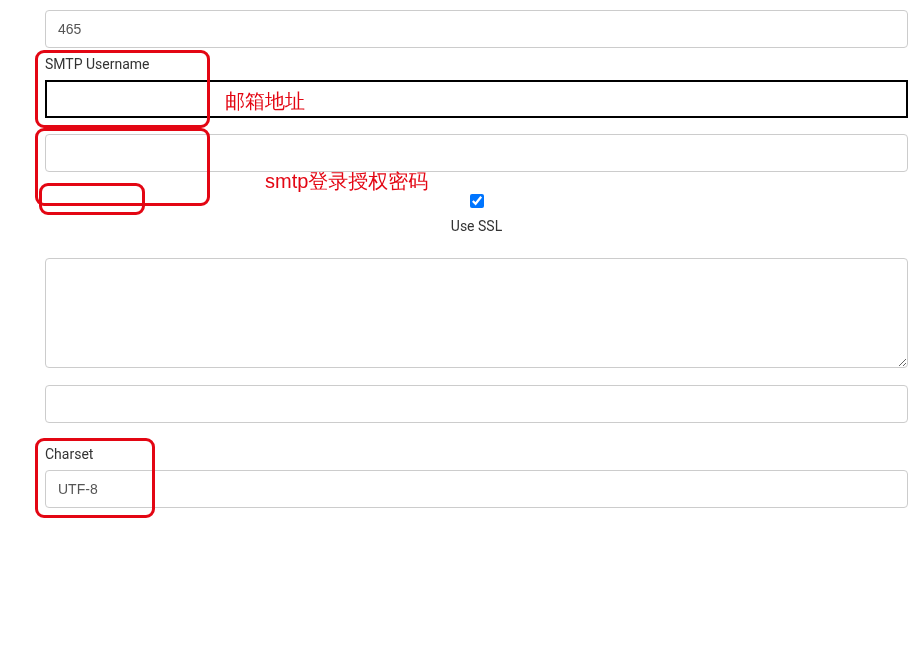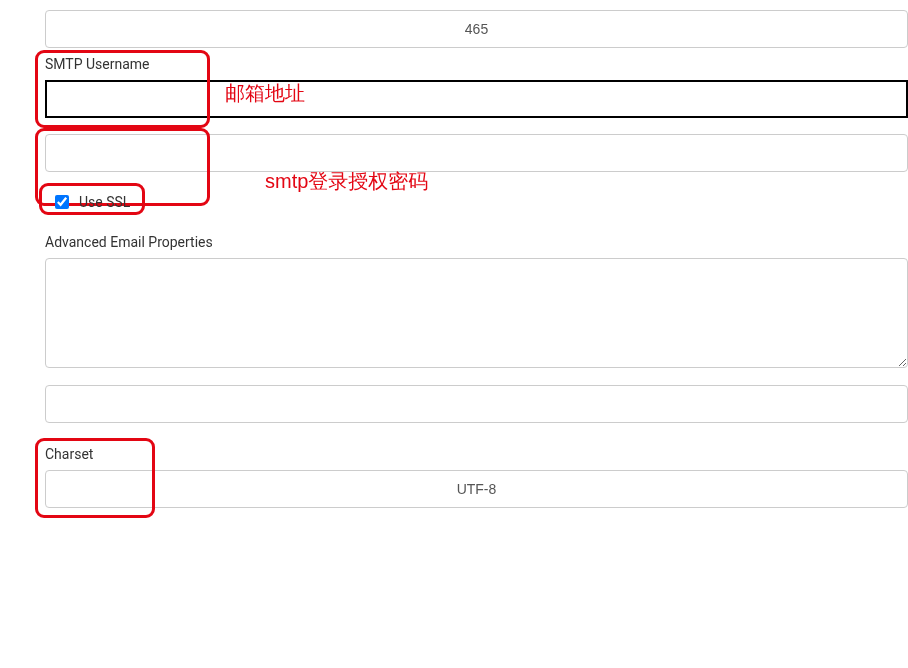--- a/index.html
+++ b/index.html
@@ -27,40 +27,40 @@
       width: 100%;
       height: 38px;
       padding: 6px 12px;
       font-size: 14px;
       line-height: 1.4;
       color: #555;
       background: #fff;
       border: 1px solid #ccc;
       border-radius: 4px;
       outline: none;
-      text-align: center;
     }
     .textarea-input {
       width: 100%;
       height: 110px;
       padding: 6px 12px;
       font-size: 14px;
       line-height: 1.4;
       color: #555;
       background: #fff;
       border: 1px solid #ccc;
       border-radius: 4px;
       outline: none;
       resize: vertical;
     }
     .checkbox-row {
       display: flex;
       align-items: center;
       gap: 10px;
       padding: 6px 10px;
+      flex-direction: column;
     }
     .checkbox-row input[type="checkbox"] {
       width: 14px;
       height: 14px;
       accent-color: #0075ff;
     }
     .checkbox-row span {
       font-size: 14px;
     }
     .anno {
@@ -78,21 +78,21 @@
     }
     .group {
       position: relative;
       margin-bottom: 16px;
     }
     
     .box-username { top: -6px; left: -10px; width: 175px; height: 78px; }
     .box-password { top: -6px; left: -10px; width: 175px; height: 78px; }
     .box-ssl { top: -5px; left: -6px; width: 106px; height: 32px; }
     .box-charset { top: -8px; left: -10px; width: 120px; height: 80px; }
-    .anno-username { top: 24px; left: 180px; font-family: Liberation Serif, serif; }
+    .anno-username { top: 32px; left: 180px; font-family: Liberation Serif, serif; }
     .anno-password { top: 34px; left: 220px; }
     .focus-border {
       border: 2px solid #000 !important;
       border-radius: 0 !important;
     }
     .gap-xl { margin-top: 23px; }
   </style>
 </head>
 <body>
 
@@ -115,21 +115,20 @@
 
 <div class="group" style="margin-bottom:18px;">
   <div class="red-box box-ssl"></div>
   <div class="checkbox-row">
     <input type="checkbox" checked="" style="">
     <span>Use SSL</span>
   </div>
 </div>
 
 <div class="form-row">
-  <label class="field-label">Advanced Email Properties</label>
   <textarea class="textarea-input" style=""></textarea>
 </div>
 
 <div class="form-row" style="margin-top:14px;">
   <input type="text" class="text-input" value="" style="">
 </div>
 
 <div class="group gap-xl">
   <div class="red-box box-charset"></div>
   <label class="field-label">Charset</label>

